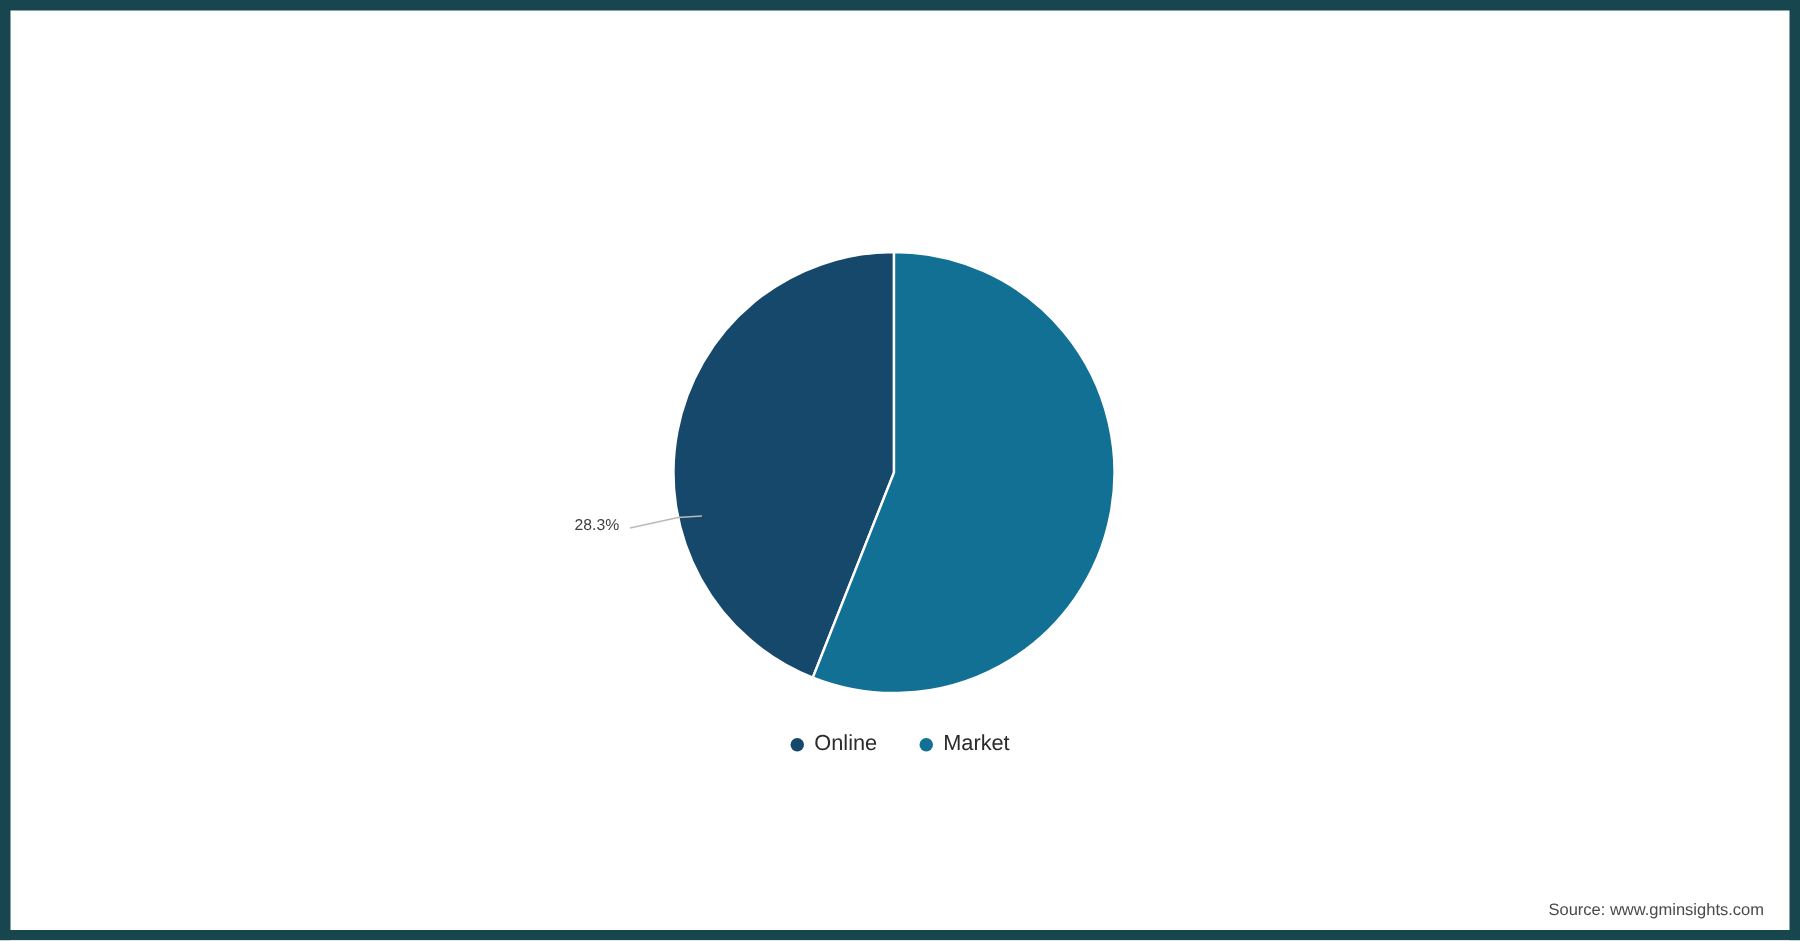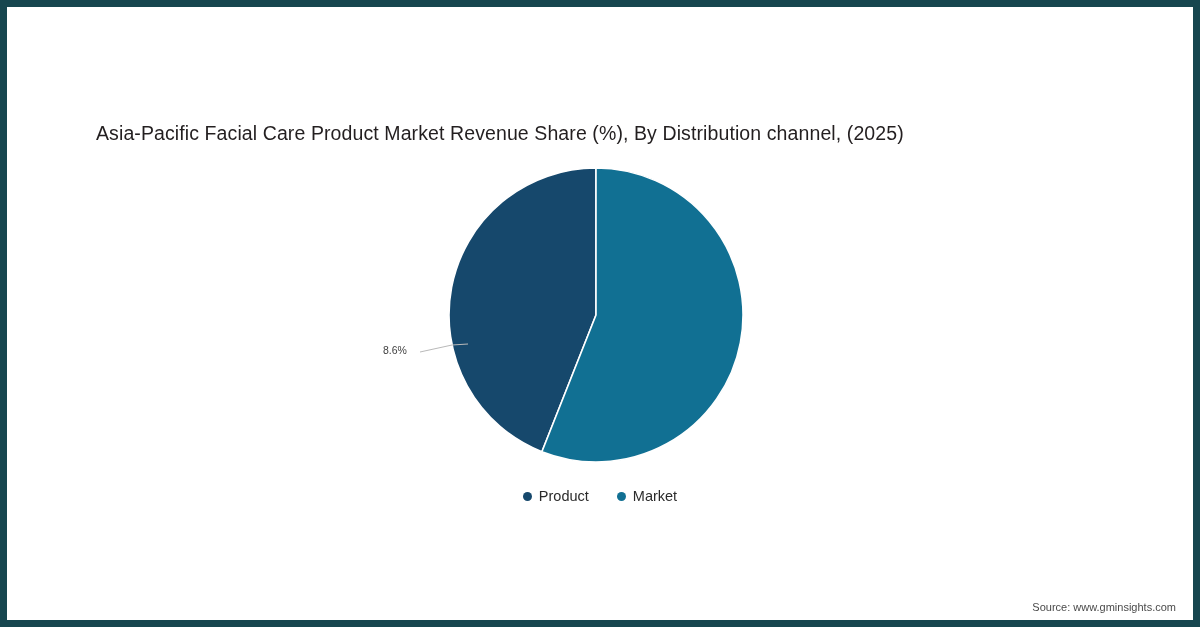--- a/index.html
+++ b/index.html
@@ -99,38 +99,37 @@
 </head>
 <body>
 
 <div id="page" style="background: rgb(255, 255, 255);">
 
   <div class="frame-border frame-top" style="background: rgb(23, 70, 79);"></div>
   <div class="frame-border frame-bottom" style="background: rgb(23, 70, 79);"></div>
   <div class="frame-border frame-left" style="background: rgb(23, 70, 79);"></div>
   <div class="frame-border frame-right" style="background: rgb(23, 70, 79);"></div>
 
-  <div id="chart-title">Asia-Pacific Facial Care Product Market Revenue Share (%), By Distribution channel, (2025)</div>
 
   <div id="pie-wrap">
     <svg id="pie-svg" width="1200" height="627" viewBox="0 0 1200 627" xmlns="http://www.w3.org/2000/svg">
       <g>
         <path id="slice-0" class="slice-path" d="M 596 315 L 596.00 168.00 A 147 147 0 0 0 541.89 451.68 Z" fill="#16486c" stroke="#ffffff" stroke-width="1.6"></path>
         <path id="slice-1" class="slice-path" d="M 596 315 L 541.89 451.68 A 147 147 0 1 0 596.00 168.00 Z" fill="#117093" stroke="#ffffff" stroke-width="1.6"></path>
       </g>
       <polyline id="leader-line" fill="none" stroke="#b9b9b9" stroke-width="1" points="420,352 452,345 468,344"></polyline>
     </svg>
   </div>
 
-  <div id="label-56">8.6%</div>
+  <div id="label-56">28.3%</div>
 
   <div id="legend">
     <div class="legend-item">
       <span class="legend-dot" id="legend-dot-0" style="background: rgb(22, 72, 108);"></span>
-      <span class="legend-label">Product</span>
+      <span class="legend-label">Online</span>
     </div>
     <div class="legend-item">
       <span class="legend-dot" id="legend-dot-1" style="background: rgb(17, 112, 147);"></span>
       <span class="legend-label">Market</span>
     </div>
   </div>
 
   <div id="source-note">Source: www.gminsights.com</div>
 
 </div>

